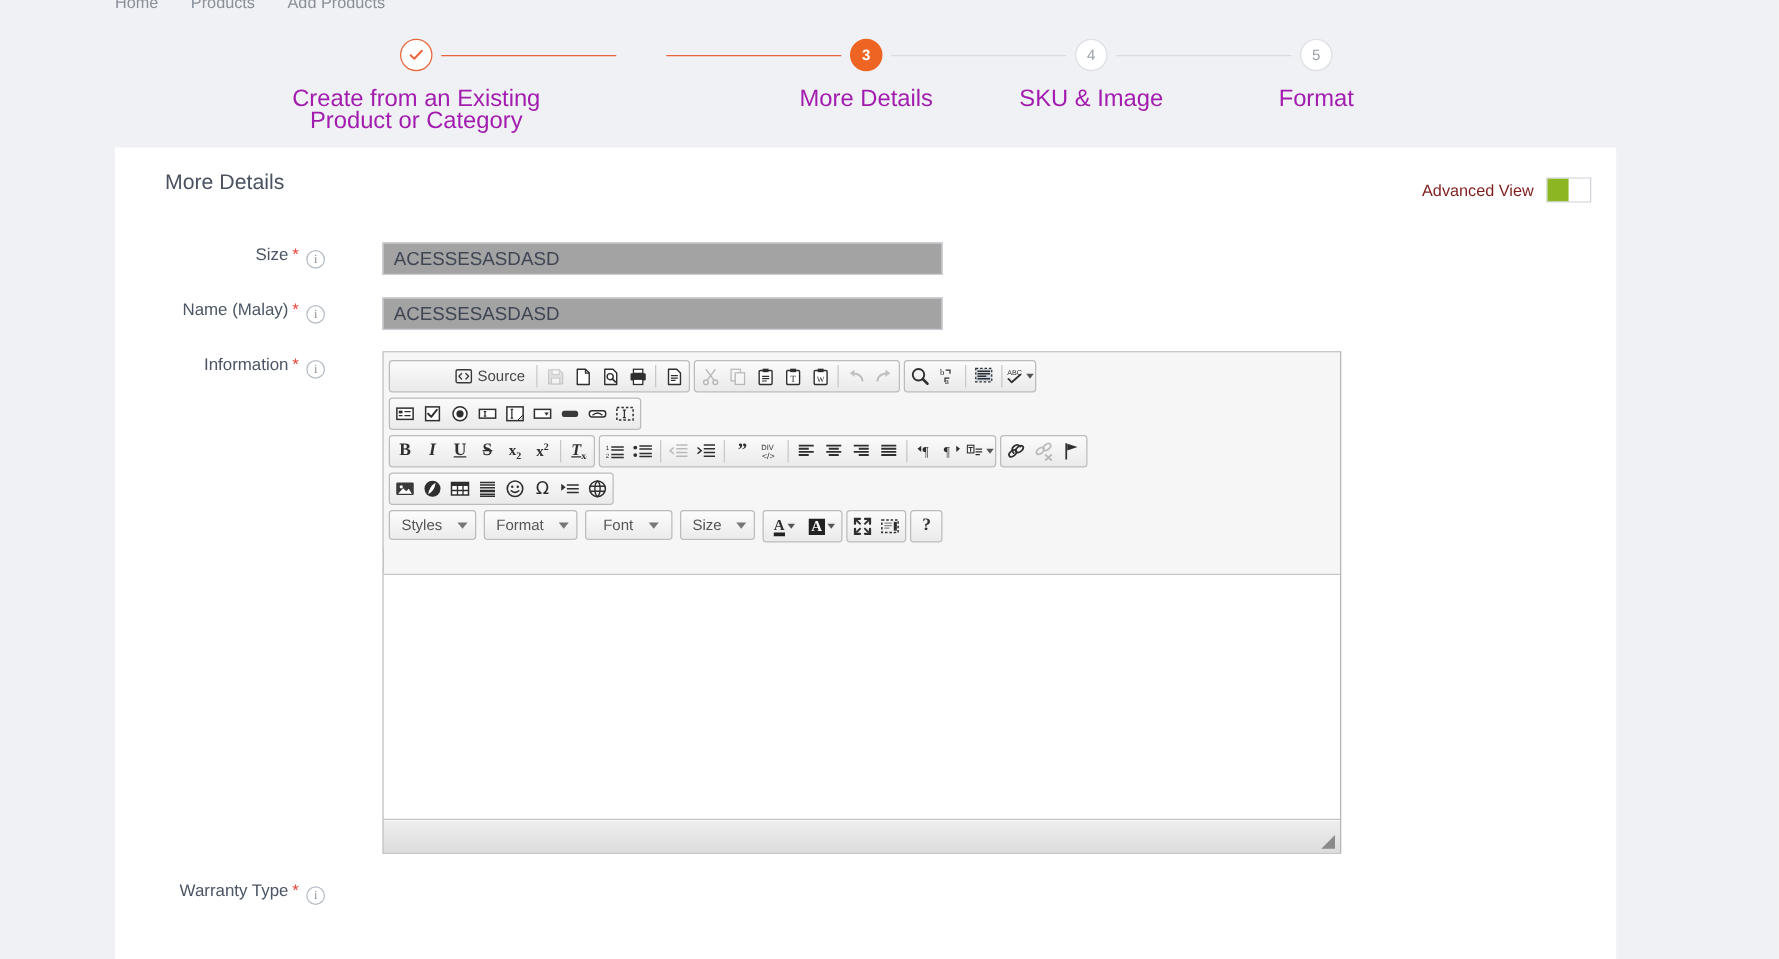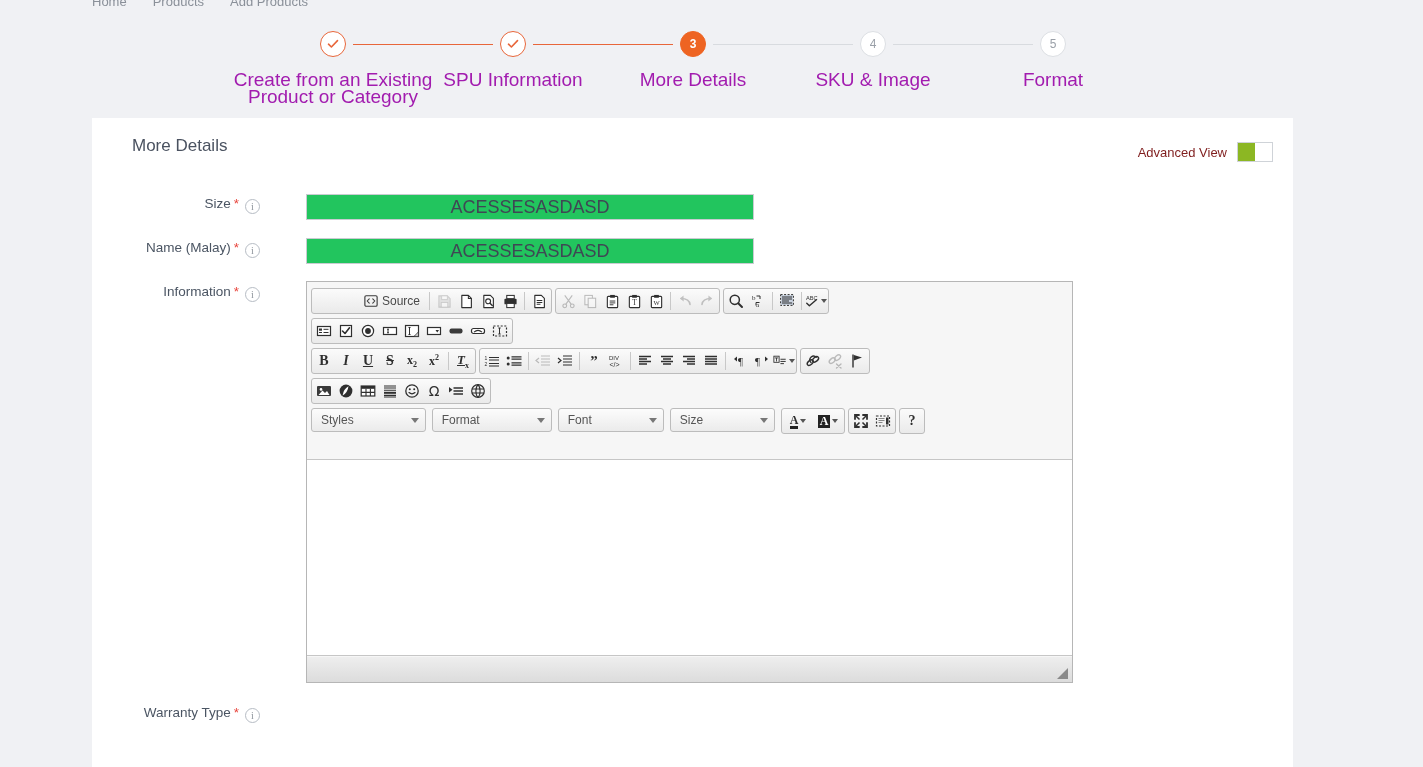--- a/index.html
+++ b/index.html
@@ -72,23 +72,23 @@
   .lbl .star { color:#e8453c; margin:0 2px 0 3px; }
   .info {
     display:inline-block; width:15px; height:15px; border-radius:50%;
     border:1px solid #b6bcc4; color:#8b9199;
     font-size:10px; line-height:13px; text-align:center;
     font-family:"Liberation Serif", serif; vertical-align:-2px;
     margin-left:4px; cursor:pointer;
   }
   input.txt {
     position:absolute; width:448px; height:26px;
-    border:1px solid #c9ccd1; background:#22c55e;
-    padding:0 8px; font-size:18px; color:#3f4754;
-    font-family:"Liberation Sans", sans-serif; outline:none;text-align:center;
+    border:1px solid #c9ccd1; background:#a3a3a3;
+    padding:0 8px; font-size:15px; color:#3f4754;
+    font-family:"Liberation Sans", sans-serif; outline:none;
   }
   .sel {
     position:absolute; width:448px; height:26px;
     border:1px solid #c9ccd1; background:#fff;
     padding:0 8px; font-size:13px; color:#3f4754; line-height:24px;
     cursor:pointer;
   }
   .sel .arrow {
     position:absolute; right:9px; top:9px;
     width:0; height:0; border-left:7px solid transparent;
@@ -112,24 +112,24 @@
   .btn {
     width:22px; height:22px; display:flex; align-items:center; justify-content:center;
     cursor:pointer; border-radius:2px; color:#2f2f2f;
   }
   .btn.dis { opacity:.32; cursor:default; }
   .btn.wide { width:auto; padding:0 6px 0 3px; gap:4px; font-size:12px; color:#4a4a4a;margin-left:48px; }
   .btn svg { display:block; }
   .sep { width:1px; height:18px; background:#c8c8c8; margin:0 3px; }
   .caret { width:0;height:0;border-left:3px solid transparent;border-right:3px solid transparent;border-top:4px solid #555; margin-left:2px; }
   .combo {
-    height:24px; min-width:70px; display:flex; align-items:center; justify-content:flex-end;
+    height:24px; min-width:70px; display:flex; align-items:center; justify-content:center;
     border:1px solid #bcbcbc; border-radius:3px;
     background:linear-gradient(#fcfcfc,#ebebeb);
-    font-size:12px; color:#555; padding:0 6px 0 9px; margin:1px 6px 1px 0; cursor:pointer;gap:45px;
+    font-size:12px; color:#555; padding:0 6px 0 9px; margin:1px 6px 1px 0; cursor:pointer;
   }
   .combo .c-arrow { width:0;height:0;border-left:4px solid transparent;border-right:4px solid transparent;border-top:5px solid #777; margin-left:12px; }
   #ed-body {
     position:absolute; left:0; right:0; top:177px; bottom:26px;
     background:#fff; border-top:1px solid #c6c6c6; border-bottom:1px solid #c6c6c6;
     cursor:text;
   }
   #ed-footer {
     position:absolute; left:0; right:0; bottom:0; height:25px;
     background:linear-gradient(#eeeeee,#dcdcdc);
@@ -156,28 +156,20 @@
 
   <div class="step done" style="left:233px;">
     <div class="bubble">
       <svg width="12" height="12" viewBox="0 0 12 12">
           <path d="M1.5 6.2 L4.4 9 L10.5 2.6" stroke="#e8663a" stroke-width="1.6" fill="none" stroke-linecap="round" stroke-linejoin="round"></path>
         </svg>
     </div>
     <div class="caption">Create from an Existing<br>Product or Category</div>
   </div>
 
-  <div class="step done" style="left:413px;">
-    <div class="bubble">
-      <svg width="12" height="12" viewBox="0 0 12 12">
-          <path d="M1.5 6.2 L4.4 9 L10.5 2.6" stroke="#e8663a" stroke-width="1.6" fill="none" stroke-linecap="round" stroke-linejoin="round"></path>
-        </svg>
-    </div>
-    <div class="caption">SPU Information</div>
-  </div>
 
   <div class="step active" style="left:593px;">
     <div class="bubble">3</div>
     <div class="caption">More Details</div>
   </div>
 
   <div class="step" style="left:773px;">
     <div class="bubble">4</div>
     <div class="caption">SKU &amp; Image</div>
   </div>

